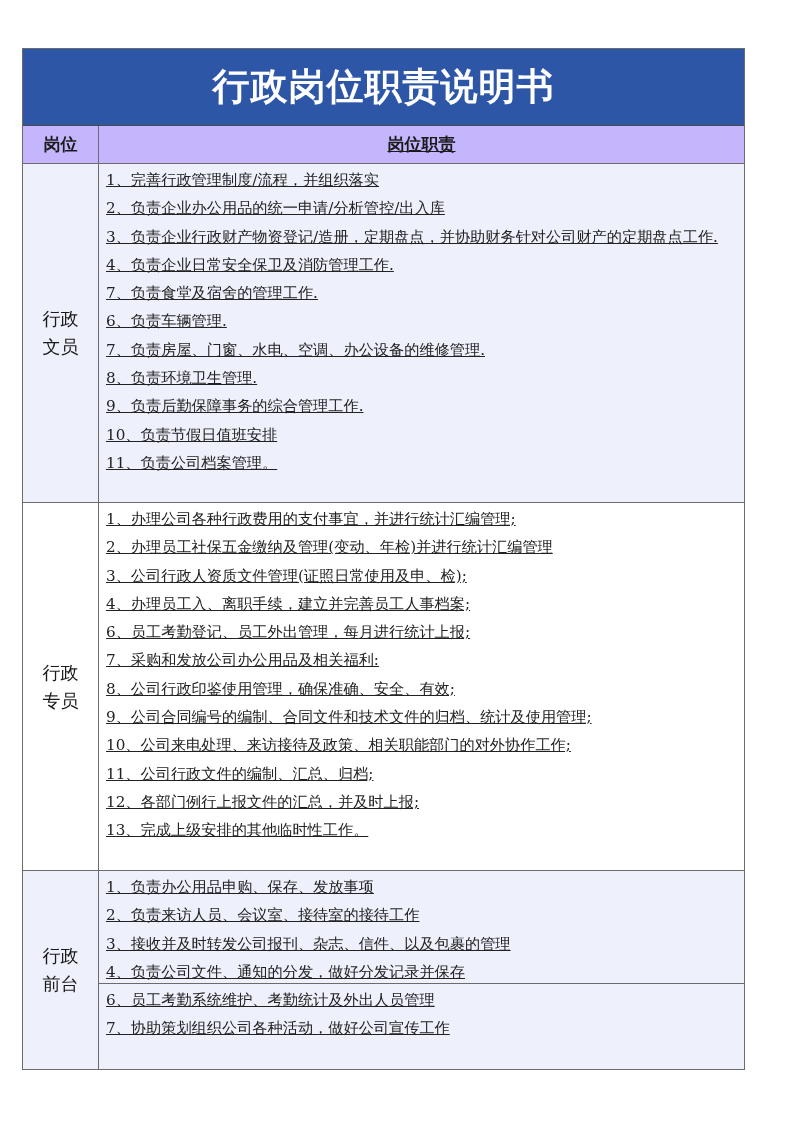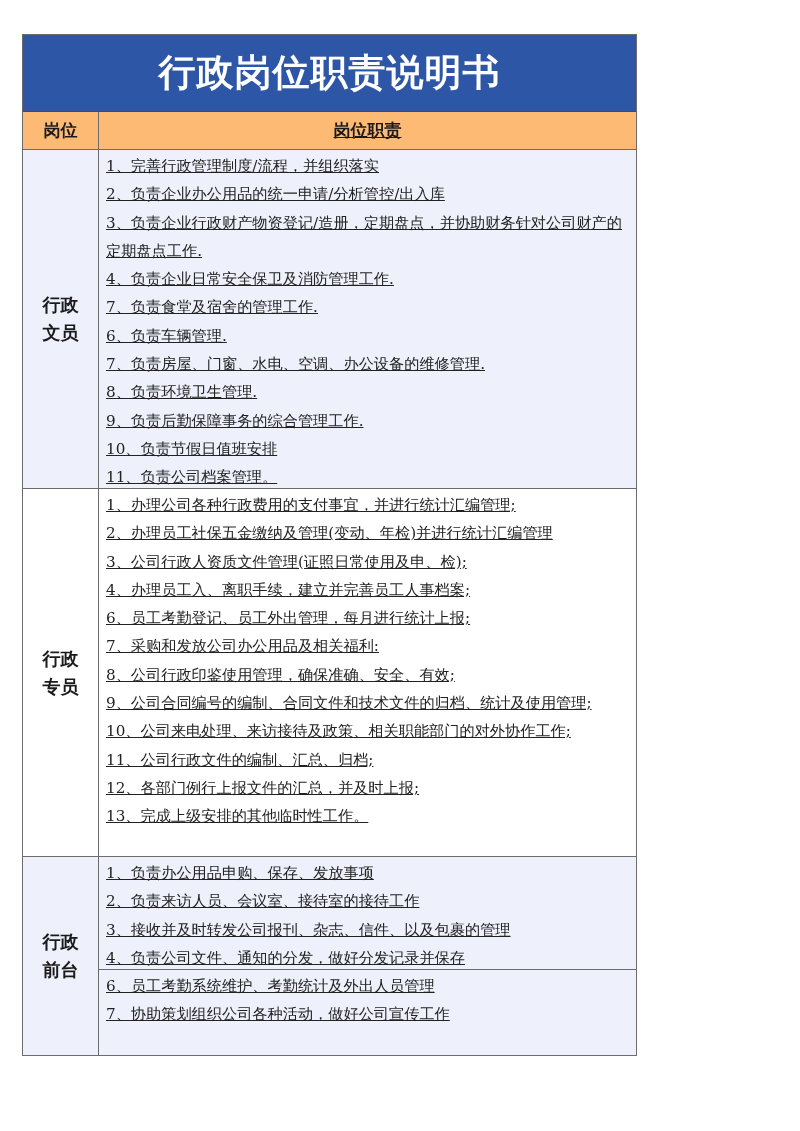--- a/index.html
+++ b/index.html
@@ -1,31 +1,31 @@
 <!DOCTYPE html>
 <html><head>
   <meta charset="utf-8">
   <style>
     html, body { margin: 0; padding: 0; background: #ffffff; }
     body { width: 800px; height: 1131px; position: relative; overflow: hidden;
            font-family: "DejaVu Sans", "Liberation Sans", sans-serif; color: #1a1a1a; }
-    .sheet { position: absolute; left: 22px; top: 34px; width: 615px;
+    .sheet { position: absolute; left: 22px; top: 48px; width: 723px;
              border: 1px solid #6b6b6b; box-sizing: border-box; }
     .title-band { height: 76px; background: #2E56A6; display: flex; align-items: center;
                   justify-content: center; border-bottom: 1px solid #4a4a4a; }
     .title-band span { color: #ffffff; font-size: 37px; font-weight: bold; letter-spacing: 1px; }
     .row { display: flex; border-bottom: 1px solid #6b6b6b; box-sizing: border-box; }
     .row:last-child { border-bottom: none; }
     .col-left { width: 76px; flex: 0 0 76px; border-right: 1px solid #6b6b6b;
                 display: flex; align-items: center; justify-content: center; box-sizing: border-box; }
     .col-right { flex: 1 1 auto; box-sizing: border-box; }
-    .header-row { height: 38px; background: #fdba74; }
+    .header-row { height: 38px; background: #c4b5fd; }
     .header-row .col-left span, .header-row .col-right span { font-size: 17px; font-weight: bold; }
     .header-row .col-right { display: flex; align-items: center; justify-content: center; text-decoration: underline; }
-    .role-label { font-size: 18px; font-weight: bold; text-align: left; line-height: 28px; }
+    .role-label { font-size: 18px; font-weight: normal; text-align: left; line-height: 28px; }
     .duties { padding: 2px 0 2px 7px; }
     .duty { font-family: "DejaVu Serif", "Liberation Serif", serif; font-size: 15.2px;
             line-height: 28.3px; white-space: normal; color: #222; padding-right: 6px; text-decoration: underline; }
     .bg-lav { background: #EEF0FB; }
     .bg-white { background: #ffffff; }
     .sub-block { border-bottom: 1px solid #6b6b6b; }
     .sub-block:last-child { border-bottom: none; }
   </style>
 </head>
 <body>

